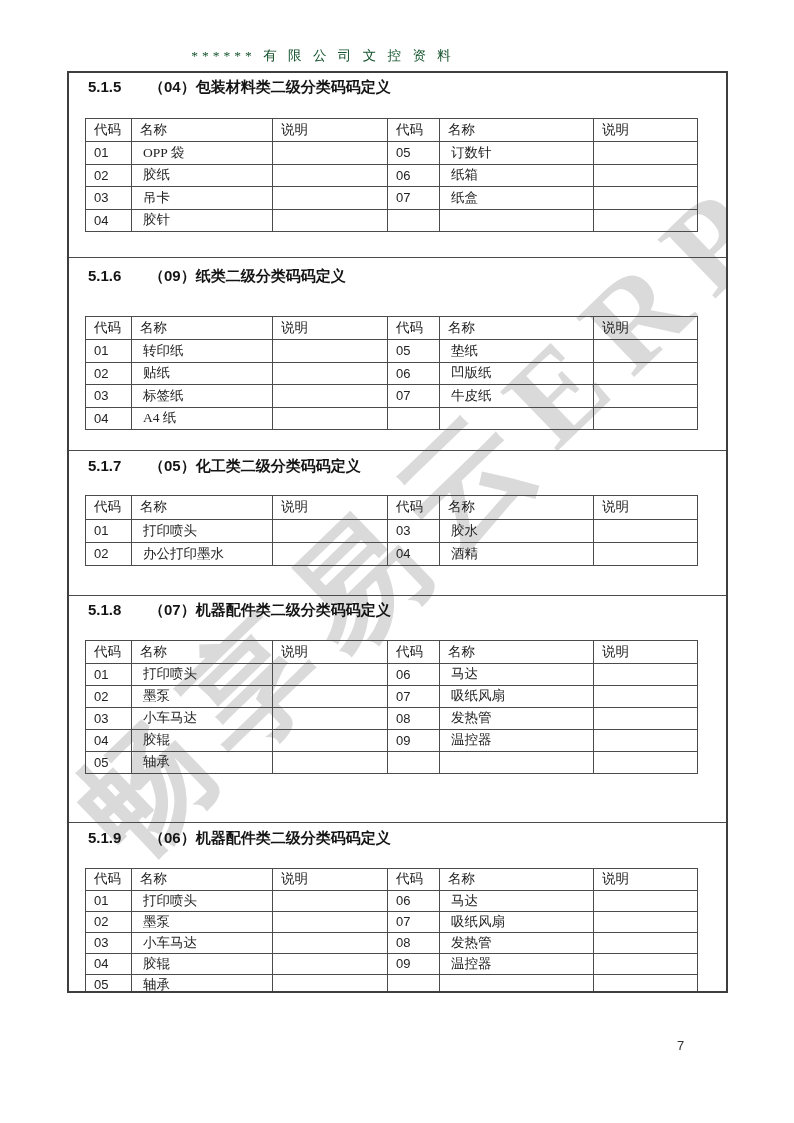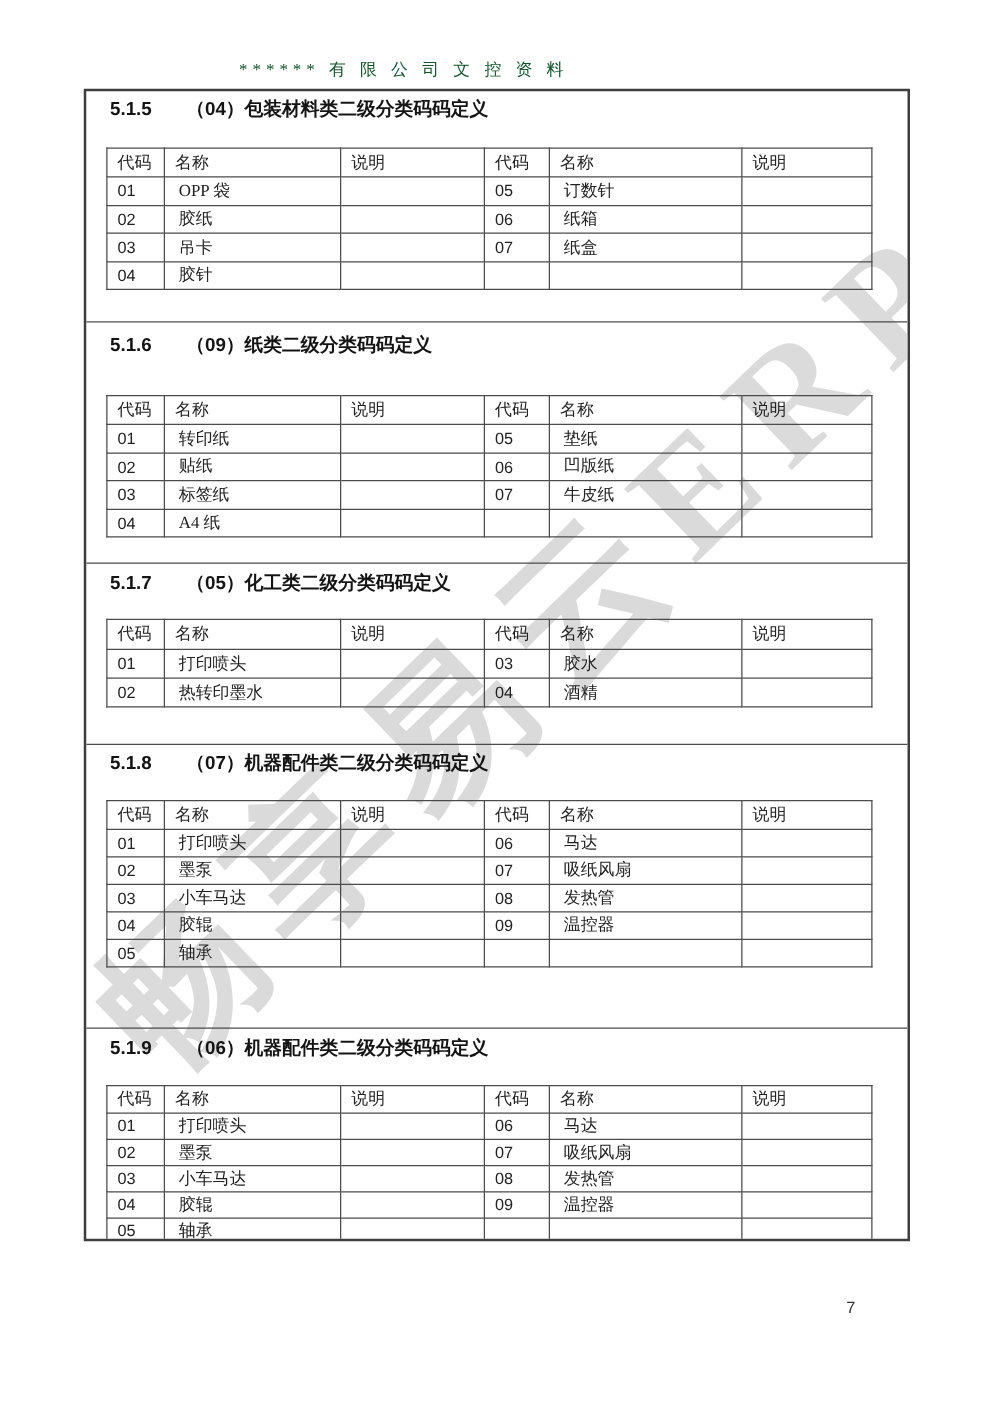--- a/index.html
+++ b/index.html
@@ -197,21 +197,21 @@
           <tr style="height: 23px;">
             <td class="code">01</td>
             <td>打印喷头</td>
             <td></td>
             <td class="code">03</td>
             <td>胶水</td>
             <td></td>
           </tr>
           <tr style="height: 23px;">
             <td class="code">02</td>
-            <td>热转印墨水</td>
+            <td>办公打印墨水</td>
             <td></td>
             <td class="code">04</td>
             <td>酒精</td>
             <td></td>
           </tr>
         </tbody>
       </table>
       <div class="divider" style="top: 522px;"></div>
       <div class="s-heading" style="top: 528px;"><span class="s-num">5.1.8</span><span>（07）机器配件类二级分类码码定义</span></div>
       <table class="code-table" style="top: 567px;">

